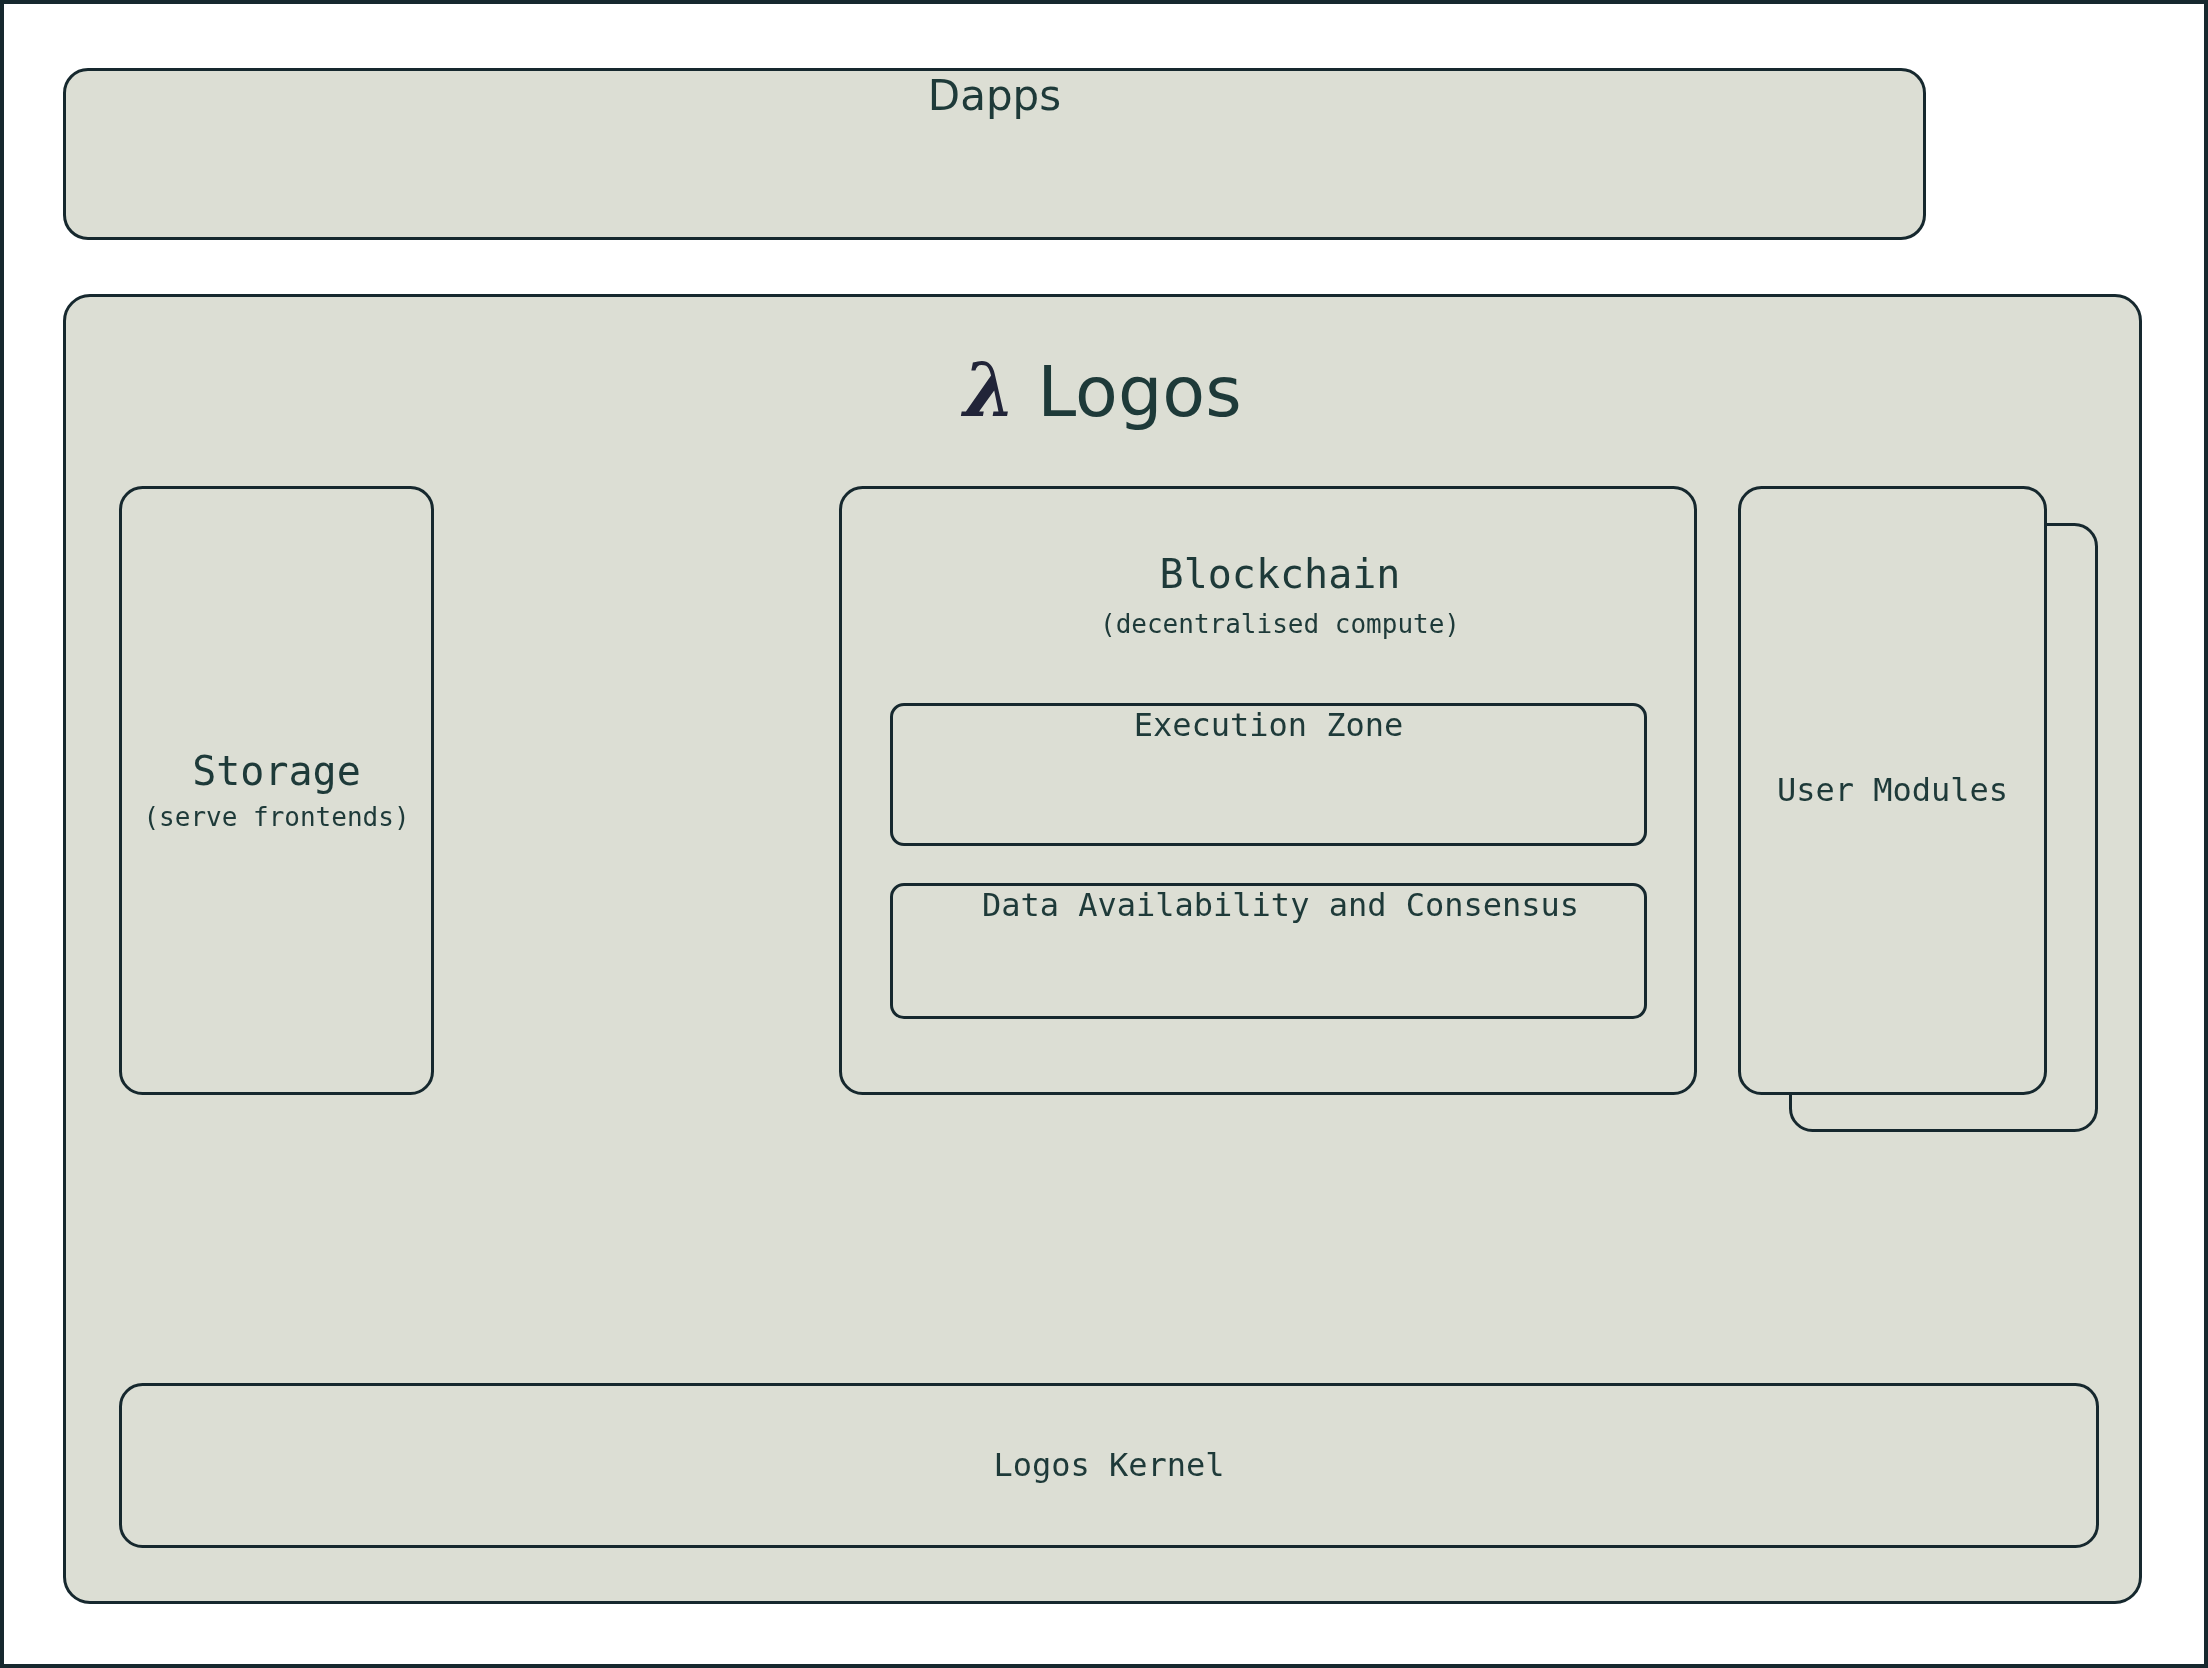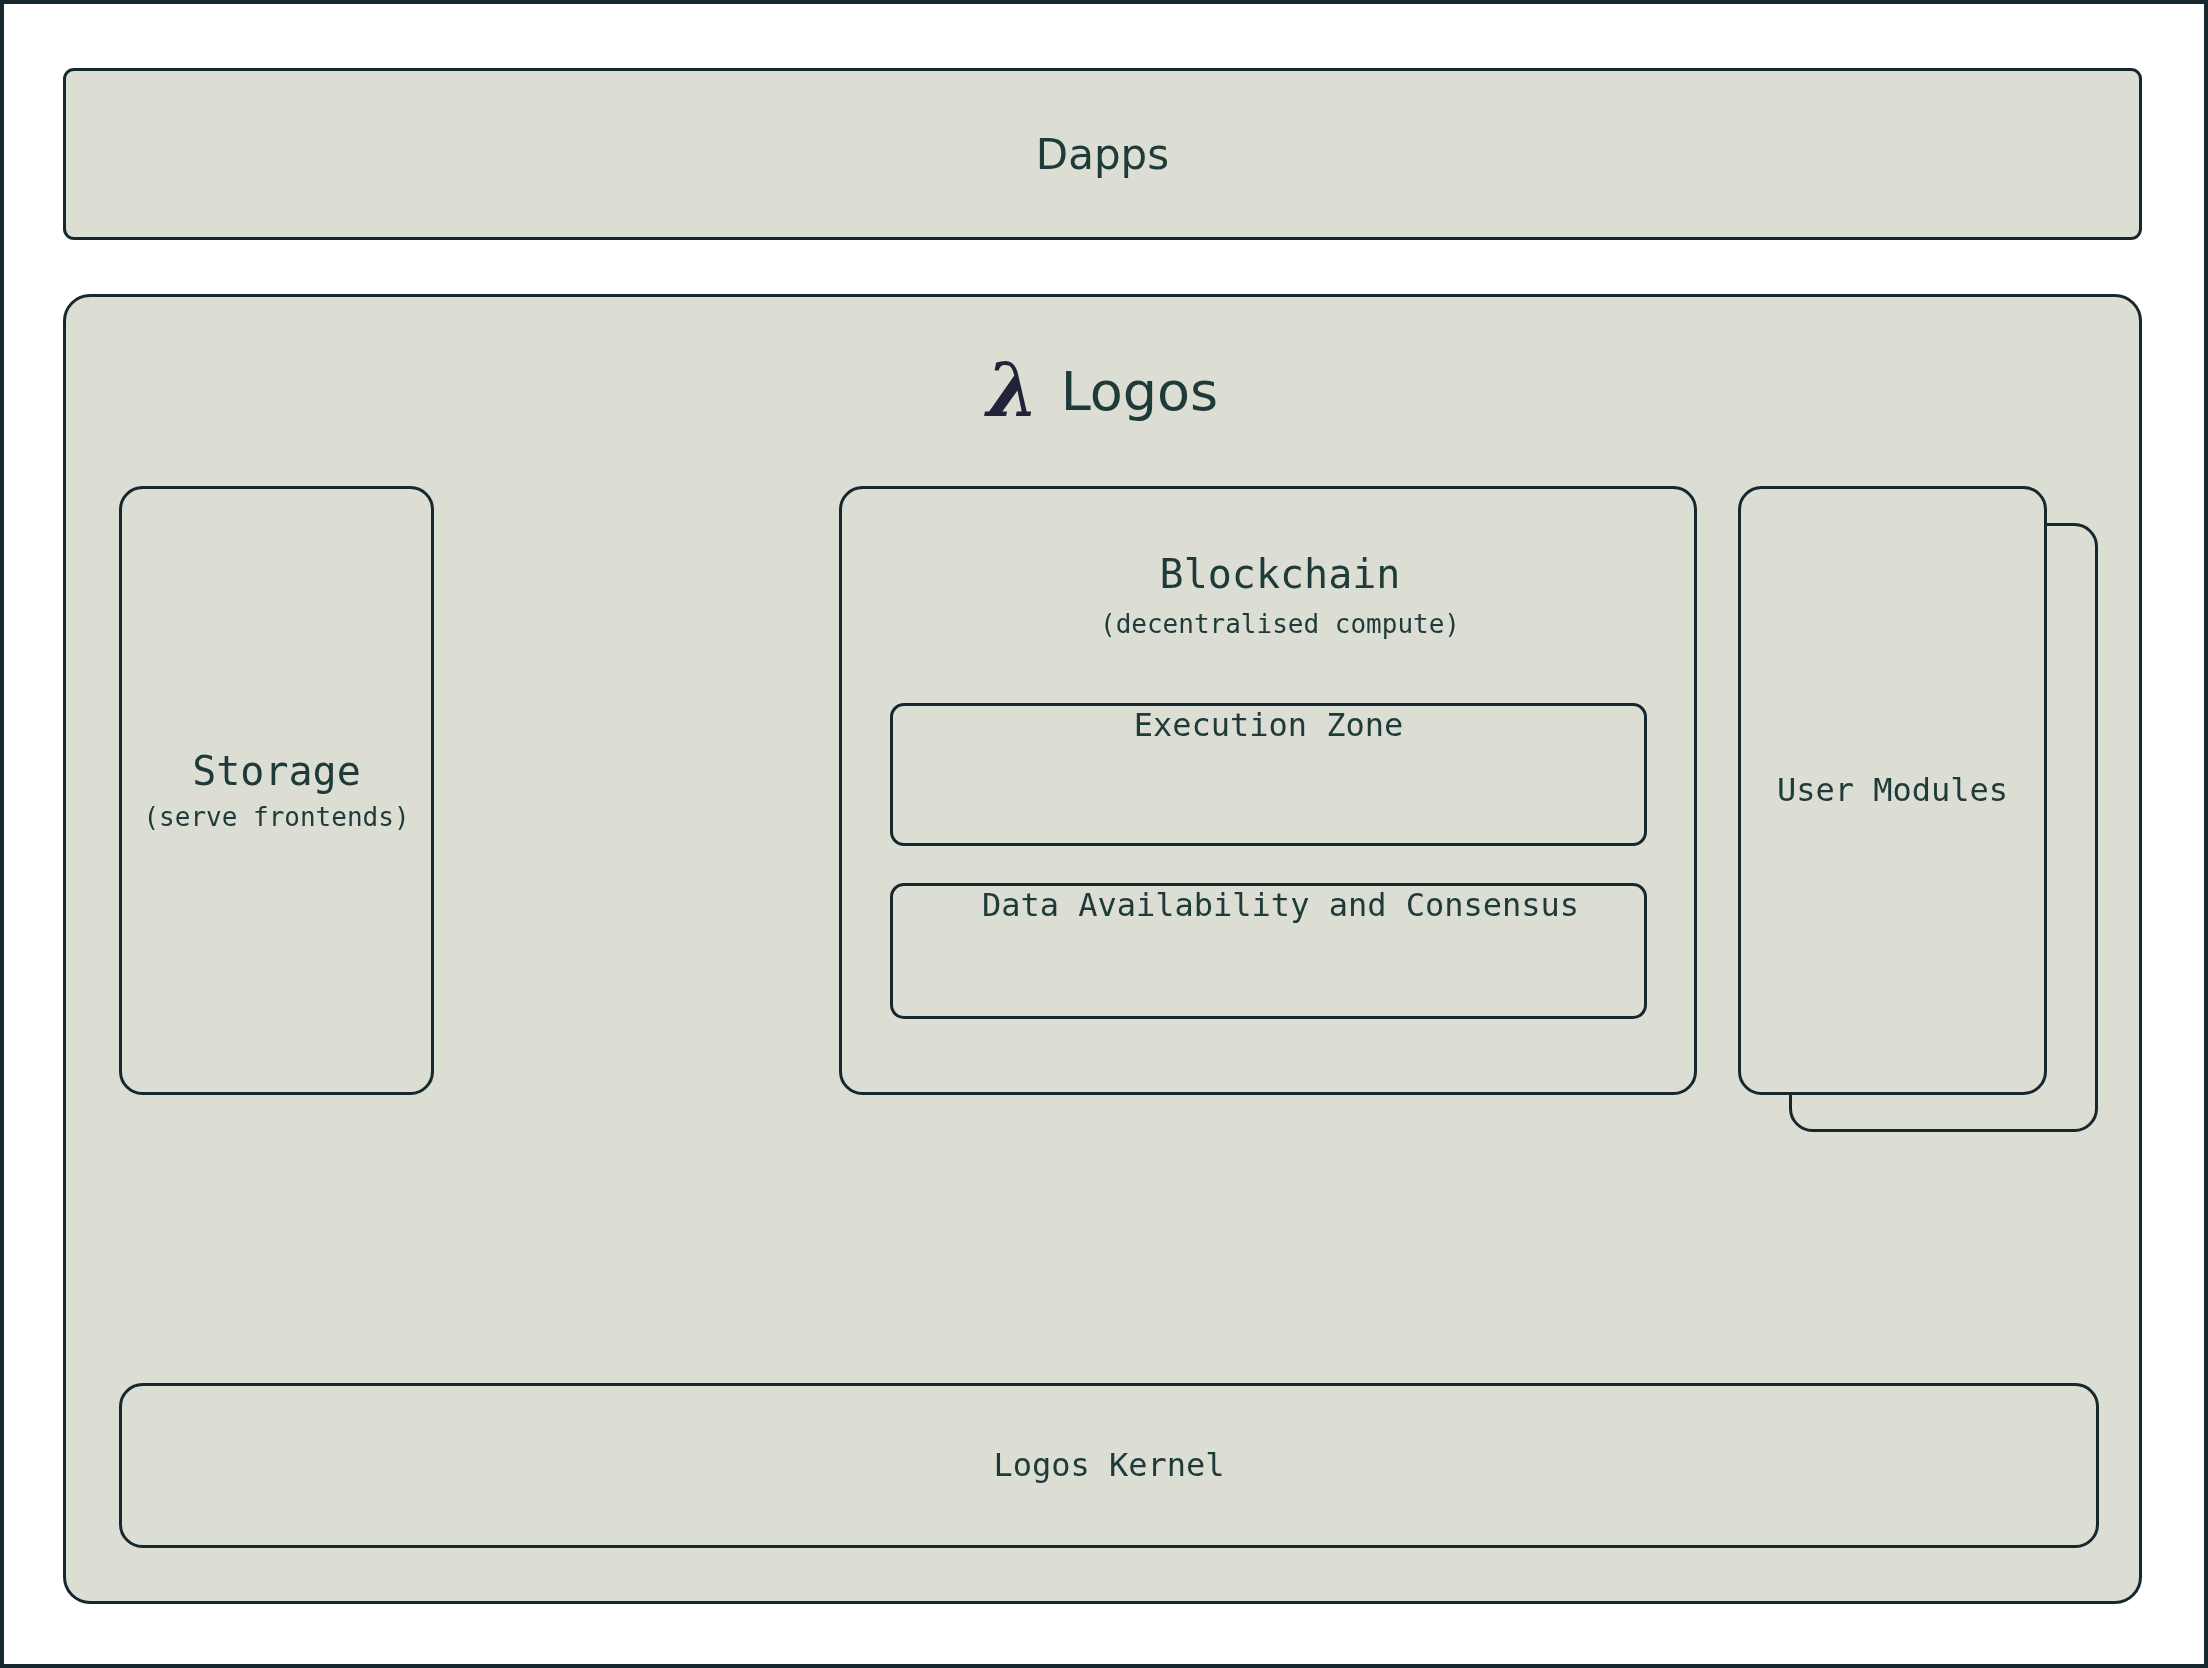--- a/index.html
+++ b/index.html
@@ -23,23 +23,23 @@
     position:absolute;inset:0;
     border:4.5px solid var(--stroke);
   }
   .box{
     position:absolute;
     background:var(--fill);
     border:3.6px solid var(--stroke);
   }
   
   .dapps{
-    left:63px;top:68px;width:2079px;height:172px;
-    border-radius:11px;
-    display:flex;align-items:center;justify-content:center;
+    left:63px;top:68px;width:1863px;height:172px;
+    border-radius:25px;
+    display:flex;justify-content:center;
   }
   .sans-label{
     font-family:"DejaVu Sans", sans-serif;
     font-weight:500;
     font-size:42px;
     color:var(--text);
   }
   
   .logos{
     left:63px;top:294px;width:2079px;height:1310px;
@@ -52,21 +52,21 @@
   .lambda{
     font-family:"DejaVu Serif", serif;
     font-style:italic;font-weight:bold;
     font-size:74px;line-height:1;
     color:var(--lambda);
     transform:translateY(-1.8px);
   }
   .logos-name{
     font-family:"DejaVu Sans", sans-serif;
     font-weight:500;
-    font-size:54px;line-height:1;
+    font-size:70px;line-height:1;
     color:var(--text);
   }
   
   .col{top:189px;height:609px;border-radius:23.5px;}
   .storage-box{left:53px;width:315px;}
   .messaging-box{left:420px;width:305px;}
   .blockchain-box{left:773px;width:858px;}
   .user-modules-back{left:1723px;top:226px;width:309px;height:609px;border-radius:23.5px;}
   .user-modules-front{left:1672px;width:309px;display:flex;align-items:center;justify-content:center;}
   .col-text{

